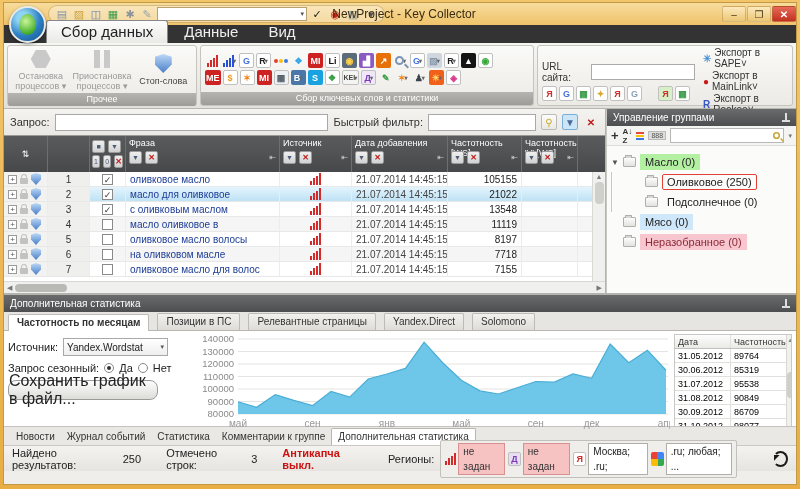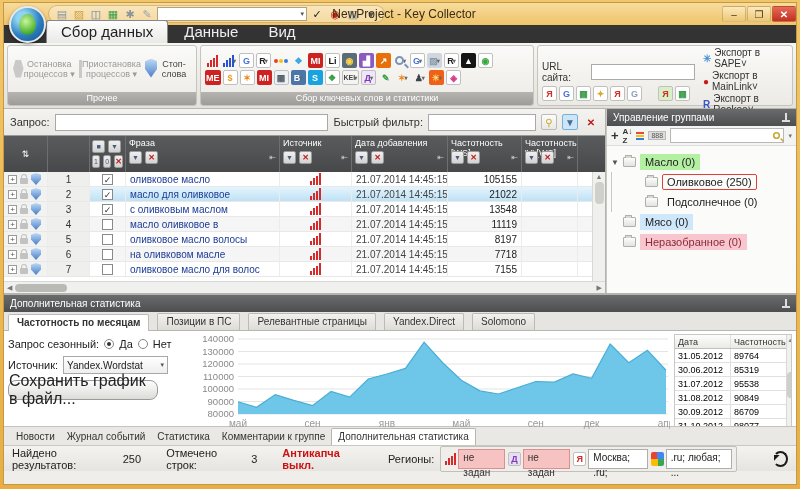--- a/index.html
+++ b/index.html
@@ -23,21 +23,21 @@
   .logo { position:absolute; left:5px; top:-19px; width:37px; height:37px; border-radius:50%; background:radial-gradient(circle at 35% 30%, #8fd4f2 0 18%, #2d7fc2 55%, #0e4f86 100%); border:2px solid #e8e8e8; box-shadow:0 1px 3px rgba(0,0,0,.5); z-index:5; }
   .logo::after { content:""; position:absolute; left:8px; top:6px; width:17px; height:21px; border-radius:50% 50% 50% 50%/55% 55% 45% 45%; background:radial-gradient(circle at 40% 35%, #c8f59a, #48b02c 70%, #2c7a16); }
   .rtab { padding:2px 14px 3px; font-size:15px; color:#eee; border-radius:3px 3px 0 0; cursor:default; }
   .rtab.active { background:linear-gradient(#fdfdfd,#e9e9e6); color:#222; border:1px solid #888; border-bottom:none; }
 
   
   .ribbon { height:66px; background:linear-gradient(#f5f5f2,#e2e1dc); border-bottom:1px solid #b8b6b0; display:flex; gap:3px; padding:2px 3px; flex:none; }
   .rgroup { display:flex; flex-direction:column; border:1px solid #c6c4be; border-radius:3px; background:linear-gradient(#fafaf8,#eceae5); }
   .rgroup .gbody { flex:1; display:flex; align-items:center; padding:1px 4px; }
   .rgroup .glabel { height:13px; background:linear-gradient(#b5b4b0,#9d9c98); color:#fff; font-size:9px; text-align:center; line-height:13px; border-radius:0 0 2px 2px; }
-  .bigbtn { display:flex; flex-direction:row; align-items:center; width:64px; font-size:9px; color:#444; line-height:10px; text-align:center; padding:1px; }
+  .bigbtn { display:flex; flex-direction:column; align-items:center; width:64px; font-size:9px; color:#444; line-height:10px; text-align:center; padding:1px; }
   .bigbtn.disabled { color:#9a9a9a; }
   .hex { width:20px; height:18px; background:#c9c9c9; clip-path:polygon(25% 0,75% 0,100% 50%,75% 100%,25% 100%,0 50%); margin:2px 0 3px; }
   .pause { width:16px; height:18px; margin:2px 0 3px; background:linear-gradient(90deg,#c9c9c9 0 6px,transparent 6px 10px,#c9c9c9 10px 16px); }
   .shield { width:17px; height:19px; margin:1px 0 3px; background:linear-gradient(#bcd8f6,#4a7fc8); clip-path:polygon(50% 0,100% 15%,100% 55%,50% 100%,0 55%,0 15%); }
   .iconrows { display:flex; flex-direction:column; gap:2px; }
   .irow { display:flex; align-items:center; gap:2px; }
   .icon16 { min-width:15px; height:15px; border-radius:2px; font-size:9px; font-weight:bold; display:flex; align-items:center; justify-content:center; padding:0 1px; }
   .icon16.br { border:1px solid #c0c0c0; }
   .dd { font-size:6px; color:#666; margin-left:-1px; }
   .bars { display:flex; align-items:flex-end; gap:1px; height:12px; }
@@ -154,21 +154,21 @@
 
   
   .bottabs { height:19px; background:#e9e8e4; border-top:1px solid #c5c3bd; display:flex; align-items:flex-end; padding-left:6px; font-size:10px; color:#333; flex:none; }
   .bott { padding:2px 6px 3px; }
   .bott.active { background:#fff; border:1px solid #b8b6b0; border-bottom:none; border-radius:2px 2px 0 0; }
   .statusbar { height:26px; background:linear-gradient(#f4f3f0,#e5e4e0); border-top:1px solid #cac8c2; display:flex; align-items:center; padding:0 8px; gap:6px; font-size:11px; color:#222; flex:none; }
   .red { color:#cc1111; font-weight:bold; }
   .badges { display:flex; align-items:center; gap:3px; border:1px solid #c2c0ba; background:#efeeea; padding:2px 4px; border-radius:2px; }
   .badge { display:flex; align-items:center; gap:2px; }
   .bic { width:14px; height:14px; border-radius:2px; font-size:9px; font-weight:bold; display:flex; align-items:center; justify-content:center; }
-  .btxt { border:1px solid #b0aea8; background:#fff; font-size:10px; padding:0 4px; height:20px; line-height:15px; }
+  .btxt { border:1px solid #b0aea8; background:#fff; font-size:10px; padding:0 4px; height:32px; line-height:15px; }
   .btxt.alert { background:#f6c2c2; border-color:#d89090; color:#333; }
   .refresh { margin-left:30px; width:16px; height:16px; border:2.5px solid #1a1a1a; border-radius:50%; border-left-color:transparent; position:relative; }
   .refresh::after { content:""; position:absolute; left:-5px; top:-2px; border:4px solid transparent; border-right-color:#1a1a1a; transform:rotate(45deg); }
   .gicon { border-radius:2px; background:conic-gradient(#4285f4 0 25%, #34a853 0 50%, #fbbc05 0 75%, #ea4335 0); }
 </style>
 </head>
 <body>
 
 <div class="win">
   <div class="frame">
@@ -635,32 +635,32 @@
       <div class="btabs">
           <span class="btab active">Частотность по месяцам</span>
           <span class="btab">Позиции в ПС</span>
           <span class="btab">Релевантные страницы</span>
           <span class="btab">Yandex.Direct</span>
           <span class="btab">Solomono</span>
         </div>
       <div class="bcontent">
         <div class="controls">
           <div class="ctl">
+            <span>Источник:</span>
+            <span class="combo">
+                <span>Yandex.Wordstat</span>
+                <i>▾</i>
+              </span>
+          </div>
+          <div class="ctl">
             <span>Запрос сезонный:</span>
             <span class="radio on"></span>
             <span>Да</span>
             <span class="radio"></span>
             <span>Нет</span>
-          </div>
-          <div class="ctl">
-            <span>Источник:</span>
-            <span class="combo">
-                <span>Yandex.Wordstat</span>
-                <i>▾</i>
-              </span>
           </div>
           <div class="savebtn">Сохранить график в файл...</div>
         </div>
         <div class="chartbox"><svg width="476" height="96">
               <line x1="44" x2="474" y1="5" y2="5" stroke="#e4e4e2"></line>
               <text x="40" y="8" text-anchor="end" font-size="9.5" fill="#8a8a8a" font-family="Liberation Sans, sans-serif">140000</text>
               <line x1="44" x2="474" y1="17.5" y2="17.5" stroke="#e4e4e2"></line>
               <text x="40" y="20.5" text-anchor="end" font-size="9.5" fill="#8a8a8a" font-family="Liberation Sans, sans-serif">130000</text>
               <line x1="44" x2="474" y1="30" y2="30" stroke="#e4e4e2"></line>
               <text x="40" y="33" text-anchor="end" font-size="9.5" fill="#8a8a8a" font-family="Liberation Sans, sans-serif">120000</text>

